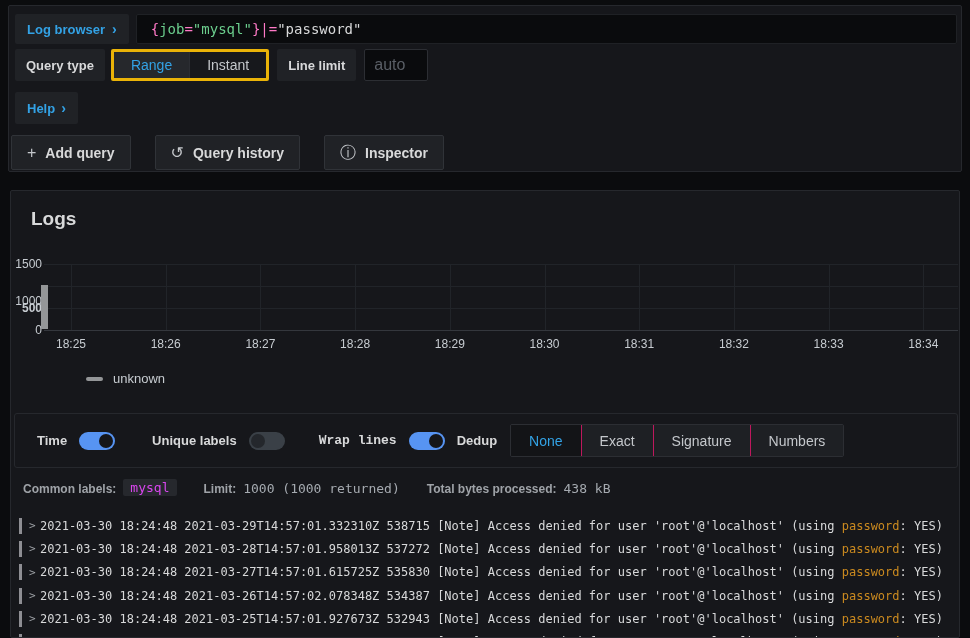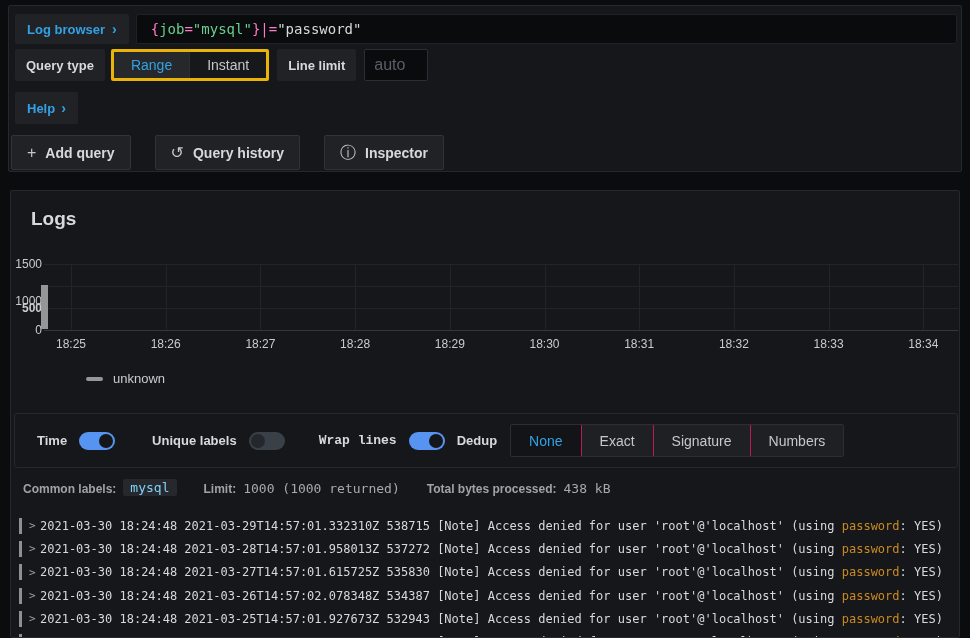--- a/index.html
+++ b/index.html
@@ -90,21 +90,21 @@
   .dedup-opt {
     padding:0 18px; display:flex; align-items:center; font-size:14px; color:#c4c7cb;
     background:#1e2024; cursor:pointer;
   }
   .dedup-opt + .dedup-opt { border-left:1px solid #be185d; }
   .dedup-opt.sel { background:#131417; color:#33a2e5; }
   .meta-row { position:absolute; left:12px; top:288px; display:flex; align-items:flex-end; font-size:12px; color:#9fa3a8; }
   .meta-label { font-weight:bold; }
   .meta-value { font-family:"DejaVu Sans Mono", monospace; font-size:13px; color:#a5aab0; margin-left:7px; }
   .meta-gap { margin-left:27px; }
-  .label-badge { background:#26282d; padding:1px 7px; border-radius:2px; color:#7dd3fc; }
+  .label-badge { background:#26282d; padding:1px 7px; border-radius:2px; color:#d946ef; }
   .log-rows { position:absolute; left:0; top:323px; right:0; }
   .log-row { height:23.3px; display:flex; align-items:center; cursor:pointer; }
   .level-bar { width:3px; height:16px; background:#8e8e93; margin-left:8px; flex:none; }
   .row-chevron { color:#9fa3a8; font-size:11px; margin-left:7px; width:9px; font-family:"DejaVu Sans Mono", monospace; }
   .log-text { margin-left:2px; white-space:pre; font-family:"DejaVu Sans Mono", monospace; font-size:12px; color:#d8d9da; }
   .log-time { margin-right:7px; }
   .match { color:#cb8a1f; }
 </style>
 </head>
 <body>

